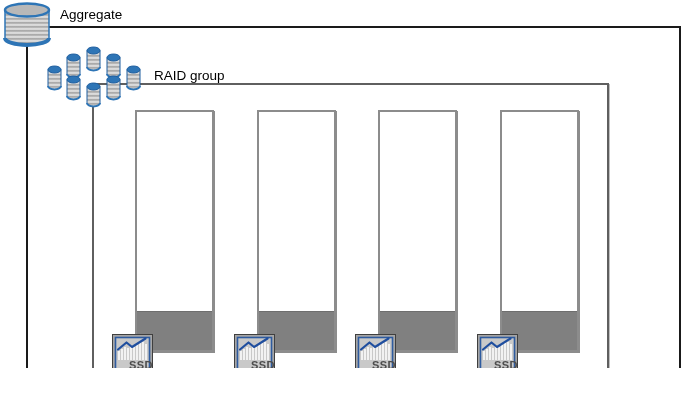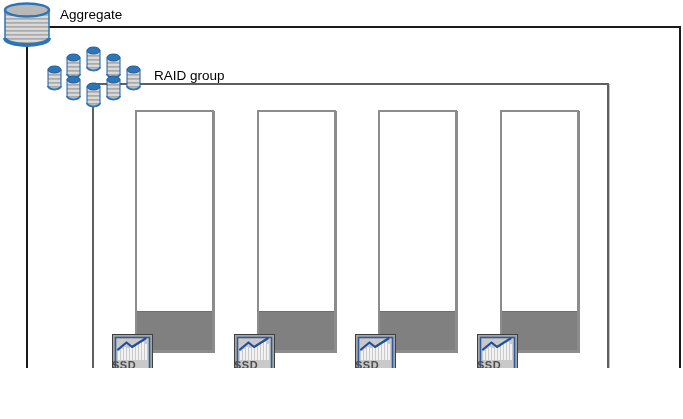--- a/index.html
+++ b/index.html
@@ -35,21 +35,21 @@
   }
   .disk-fill{
     position:absolute;left:0;right:0;bottom:0;height:16%;
     background:#808080;border-top:1px solid #6e6e6e;
   }
   .ssd-badge{
     position:absolute;left:-25px;bottom:-23px;width:41px;height:39px;
   }
   .ssd-badge svg{position:absolute;left:0;top:0;width:41px;height:39px;}
   .ssd-text{
-    position:absolute;left:0;right:0;bottom:2px;text-align:left;
+    position:absolute;left:0;right:0;bottom:2px;text-align:right;
     font-size:11px;font-weight:bold;color:#4d4d4d;letter-spacing:0.5px;
     line-height:11px;
   }
   .d0{left:135px;} .d1{left:257px;} .d2{left:378px;} .d3{left:500px;}
 </style>
 </head>
 <body>
 
 <div class="canvas">
 

